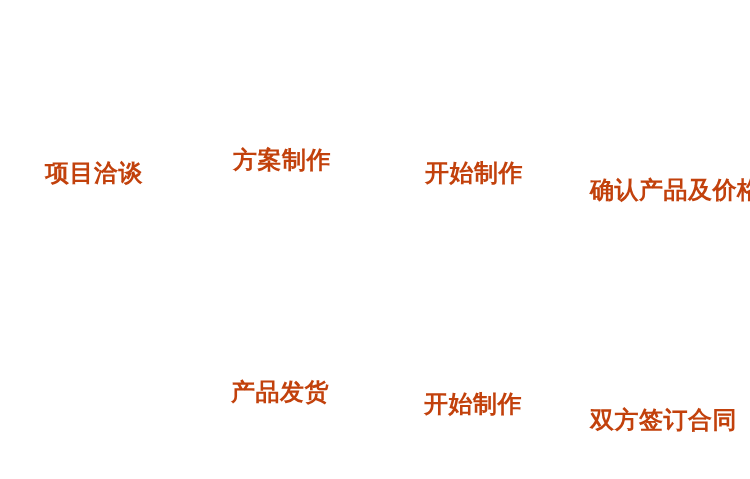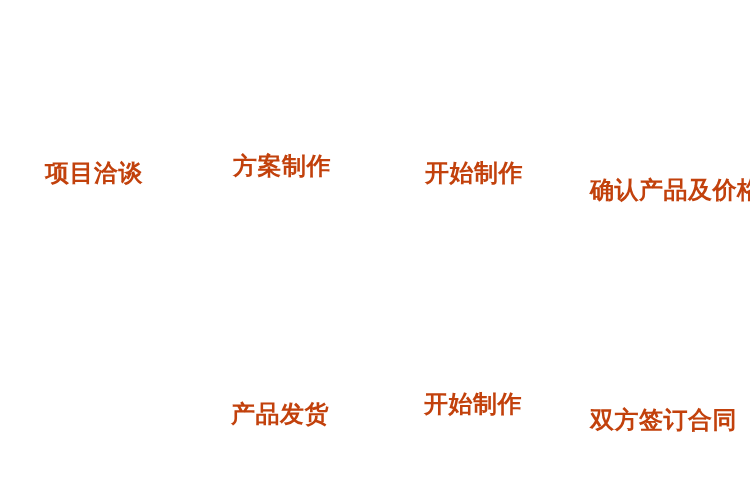--- a/index.html
+++ b/index.html
@@ -19,27 +19,27 @@
     position: absolute;
     font-size: 24px;
     font-weight: bold;
     color: #c2410c;
     white-space: nowrap;
     line-height: 1;
     letter-spacing: 0.5px;
   }
   
   .step-1 { left: 45px;  top: 161px; }
-  .step-2 { left: 233px; top: 154px; }
+  .step-2 { left: 233px; top: 148px; }
   .step-3 { left: 425px; top: 161px; }
   .step-4 { left: 590px; top: 178px; }
   
   .step-5 { left: 590px; top: 408px; }
   .step-6 { left: 424px; top: 392px; text-align: center; }
-  .step-7 { left: 231px; top: 402px; }
+  .step-7 { left: 231px; top: 380px; }
 </style>
 </head>
 <body>
 
 <div class="canvas">
 
   <div class="flow-step step-1">项目洽谈</div>
 
   <div class="flow-step step-2">方案制作</div>
 

